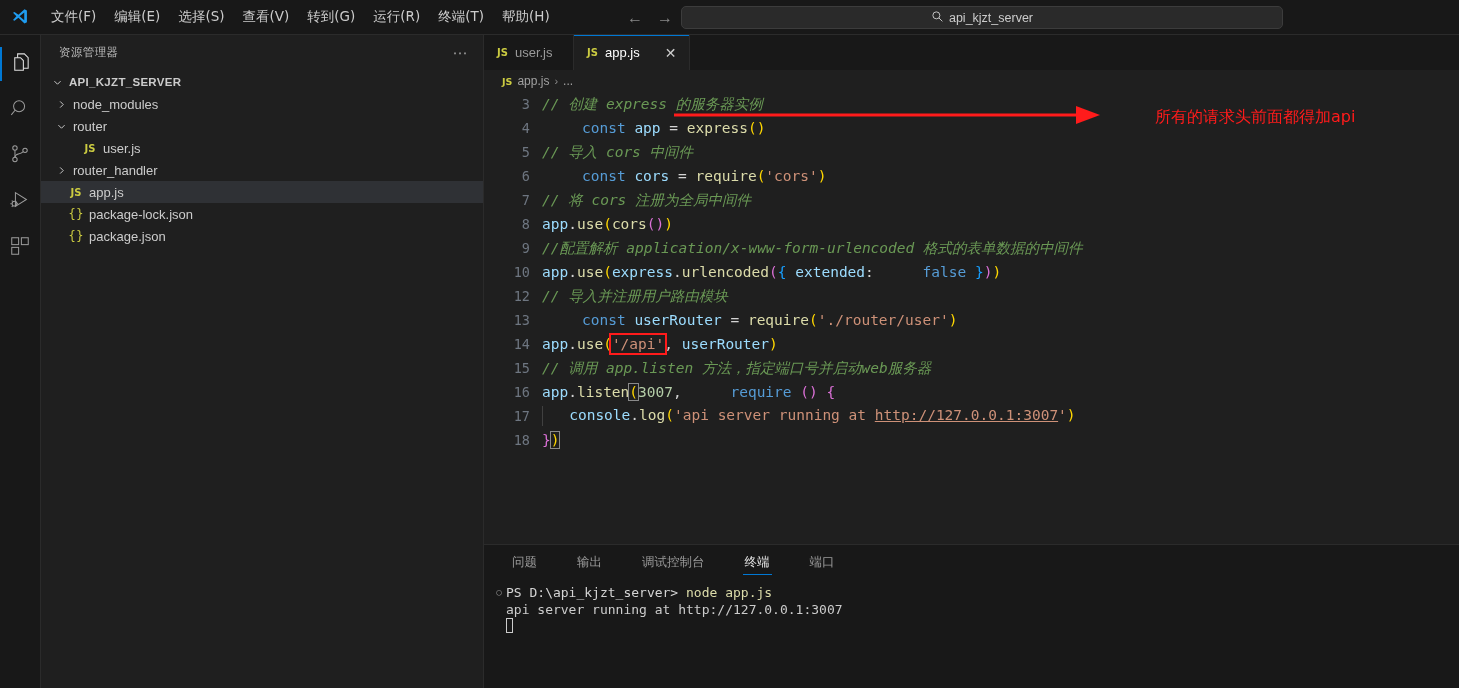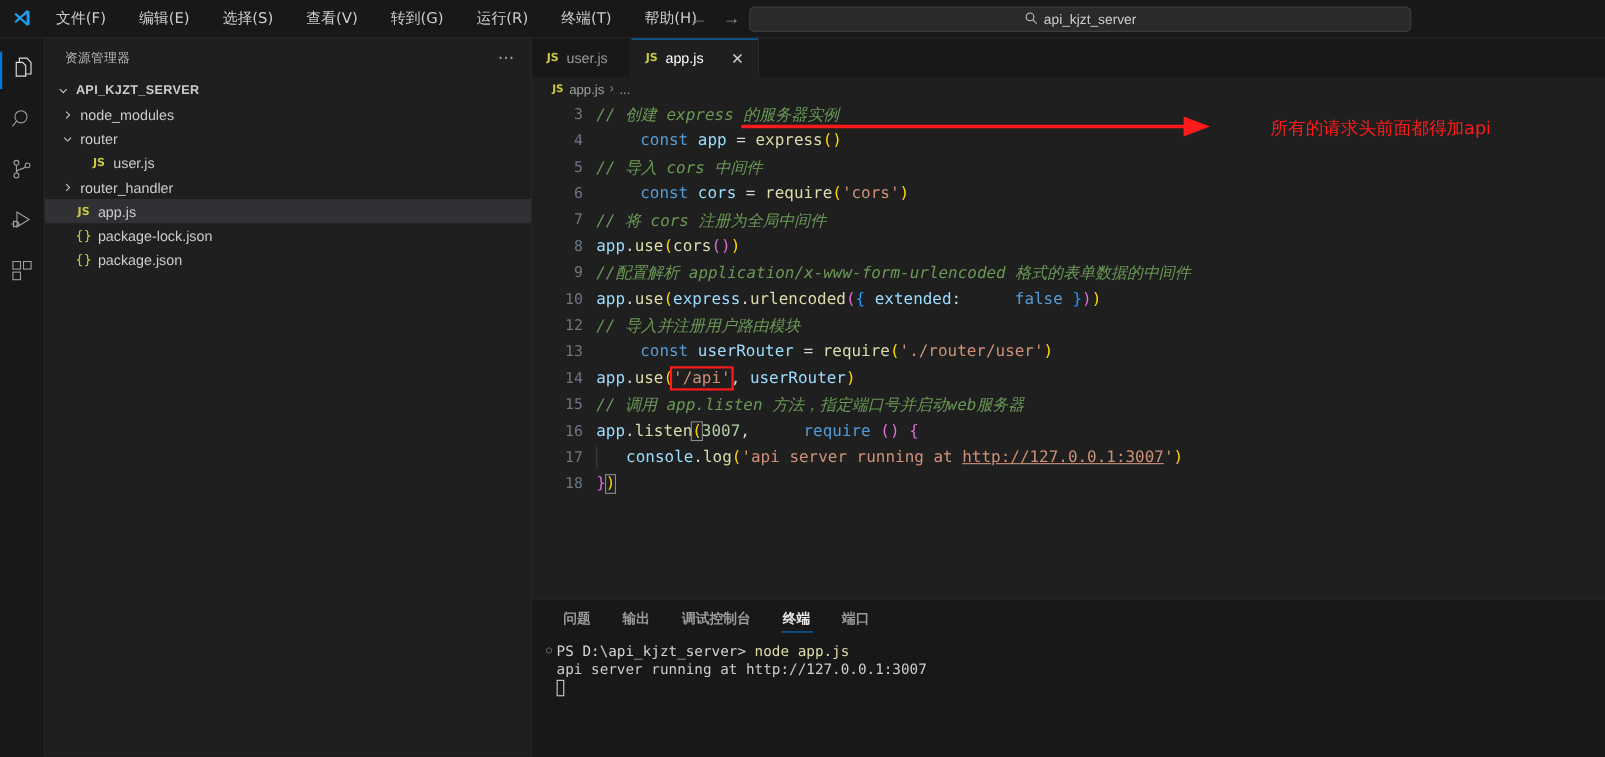--- a/index.html
+++ b/index.html
@@ -11,21 +11,21 @@
   }
   #app { position: relative; width: 1459px; height: 688px; background: #1e1e1e; }
 
   
   .titlebar {
     position: absolute; top: 0; left: 0; width: 1459px; height: 35px;
     background: #181818; display: flex; align-items: center;
     border-bottom: 1px solid #2b2b2b;
   }
   .vscode-logo { width: 38px; height: 35px; display: flex; align-items: center; justify-content: center; }
-  .menu { display: flex; gap: 12px; margin-left: 4px; }
+  .menu { display: flex; gap: 0px; margin-left: 4px; }
   .menu-item {
     font-size: 13.5px; color: #cccccc; padding: 4px 9px; white-space: nowrap;
     font-family: "DejaVu Sans", "Liberation Sans", sans-serif;
   }
 
   .navarrows { position: absolute; left: 624px; top: 0; height: 35px; display: flex; align-items: center; gap: 8px; }
   .navarrow { width: 22px; height: 22px; display: flex; align-items: center; justify-content: center;
     color: #8a8a8a; font-size: 16px; line-height: 1; }
   .searchbox {
     position: absolute; left: 681px; top: 6px; width: 602px; height: 23px;
@@ -144,21 +144,21 @@
   
   .anno-svg { position: absolute; left: 0; top: 0; width: 975px; height: 452px; pointer-events: none; }
   .anno-text {
     position: absolute; left: 639px; top: 15px; color: #ff1b1b; font-size: 16px;
     font-family: "DejaVu Sans", "Liberation Sans", sans-serif; white-space: nowrap; margin-left: 32px;
   }
 
   
   .panel { position: absolute; left: 0; bottom: 0; width: 975px; height: 144px; background: #181818;
            border-top: 1px solid #2b2b2b; }
-  .panel-tabs { height: 34px; display: flex; align-items: center; gap: 5px; padding-left: 16px; font-weight: bold; }
+  .panel-tabs { height: 34px; display: flex; align-items: center; gap: 16px; padding-left: 16px; }
   .panel-tab {
     font-size: 12.5px; color: #9a9a9a; padding: 0 12px; height: 34px;
     display: flex; align-items: center; position: relative;
     font-family: "DejaVu Sans", "Liberation Sans", sans-serif;
   }
   .panel-tab.active { color: #e7e7e7; }
   .panel-tab.active::after {
     content: ""; position: absolute; left: 10px; right: 10px; bottom: 4px; height: 1px; background: #0078d4;
   }
   .terminal {

